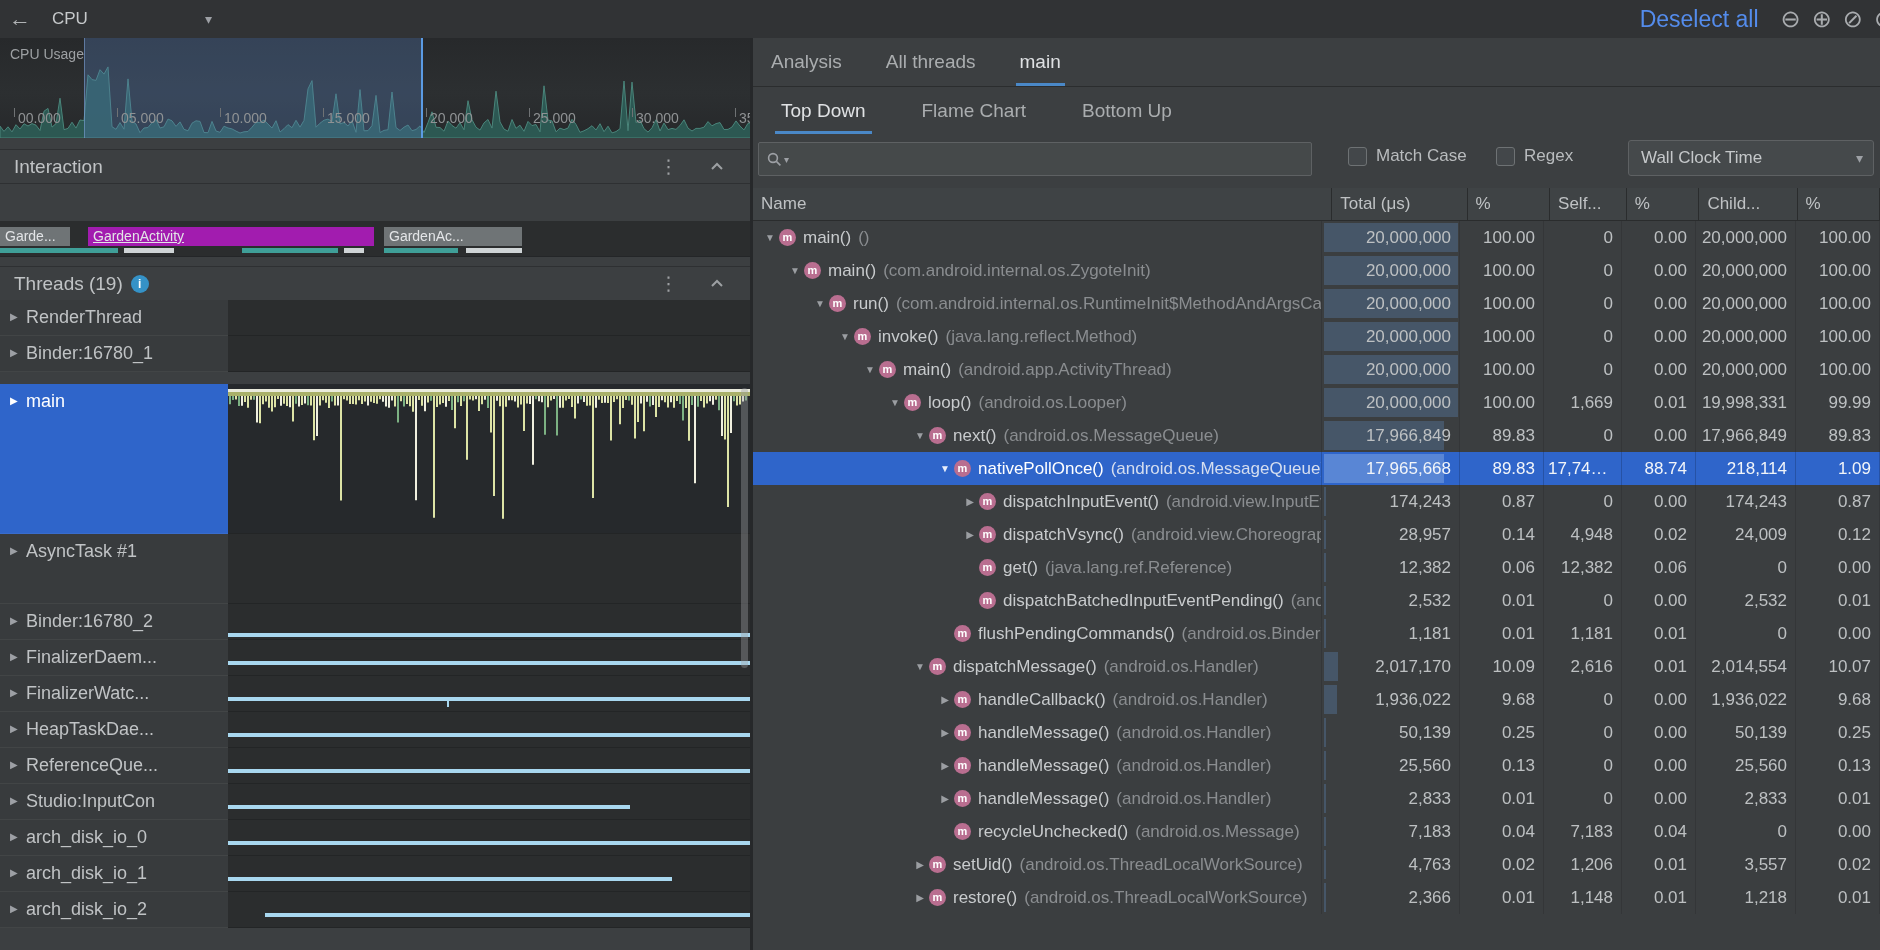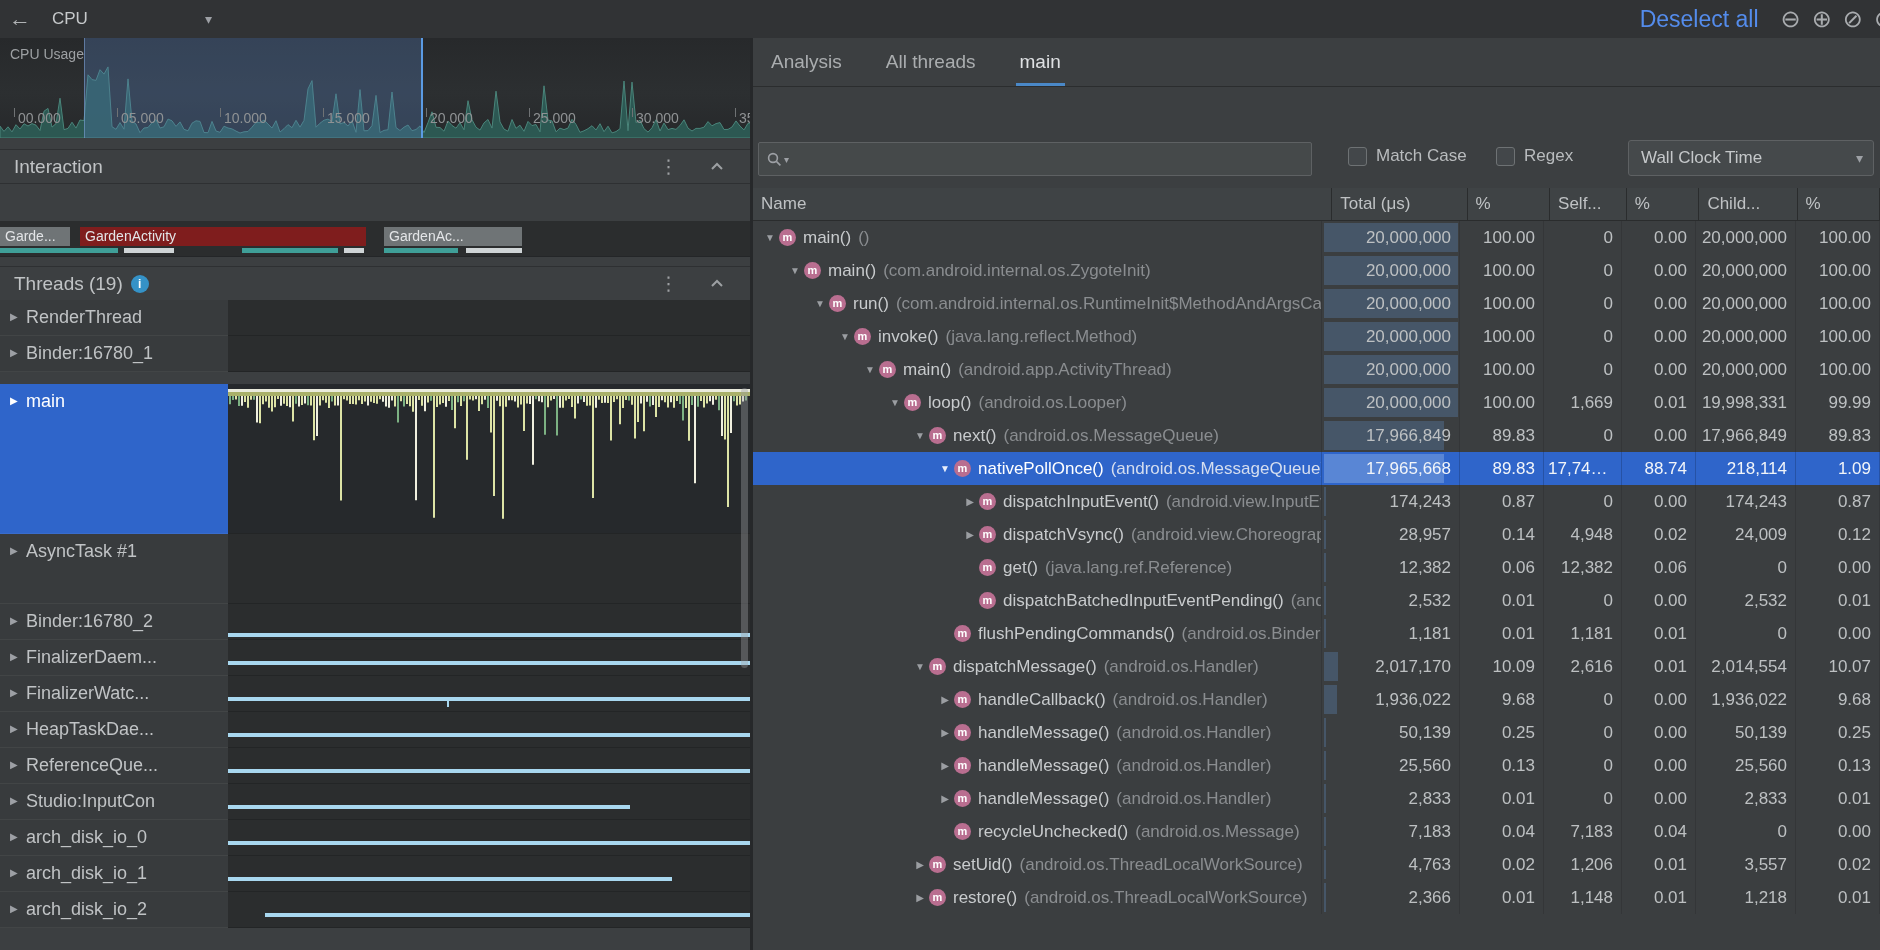--- a/index.html
+++ b/index.html
@@ -167,21 +167,21 @@
         <svg width="14" height="14" viewBox="0 0 14 14">
             <polyline points="2,9 7,4 12,9" fill="none" stroke="#9da0a3" stroke-width="2"></polyline>
           </svg>
       </span>
     </div>
 
 
     <div class="lane" style="top:183px;height:36px;">
       <div class="lane-track" id="lifecycle-track">
           <div class="lc-seg" style="left: 0px; width: 70px; background: rgb(111, 116, 118);">Garde...</div>
-          <div class="lc-seg" style="left: 80px; width: 286px; background: #7f1d1d;">GardenActivity</div>
+          <div class="lc-seg" style="left: 88px; width: 286px; background: #a21caf; text-decoration: underline;">GardenActivity</div>
           <div class="lc-seg" style="left: 384px; width: 138px; background: rgb(111, 116, 118);">GardenAc...</div>
           <div class="lc-strip" style="left: 0px; width: 118px; background: rgb(63, 159, 152);"></div>
           <div class="lc-strip" style="left: 124px; width: 50px; background: rgb(207, 212, 214);"></div>
           <div class="lc-strip" style="left: 242px; width: 96px; background: rgb(63, 159, 152);"></div>
           <div class="lc-strip" style="left: 344px; width: 20px; background: rgb(207, 212, 214);"></div>
           <div class="lc-strip" style="left: 384px; width: 74px; background: rgb(63, 159, 152);"></div>
           <div class="lc-strip" style="left: 466px; width: 56px; background: rgb(207, 212, 214);"></div>
         </div>
     </div>
 
@@ -488,20 +488,25 @@
   </section>
 
   <div id="vdivider"></div>
 
   <section id="right">
     <div id="tabs-row">
         <span class="tab">Analysis</span>
         <span class="tab">All threads</span>
         <span class="tab active">main</span>
       </div>
+    <div id="subtabs-row">
+        <span class="subtab active">Top Down</span>
+        <span class="subtab">Flame Chart</span>
+        <span class="subtab">Bottom Up</span>
+      </div>
 
     <div id="toolbar">
       <div id="search-box">
         <span class="mag">
           <svg width="15" height="15" viewBox="0 0 15 15">
               <circle cx="6" cy="6" r="4.4" fill="none" stroke="#9da0a5" stroke-width="1.6"></circle>
               <line x1="9.4" y1="9.4" x2="13.4" y2="13.4" stroke="#9da0a5" stroke-width="1.6"></line>
             </svg>
         </span>
         <span class="mag-caret">▾</span>

